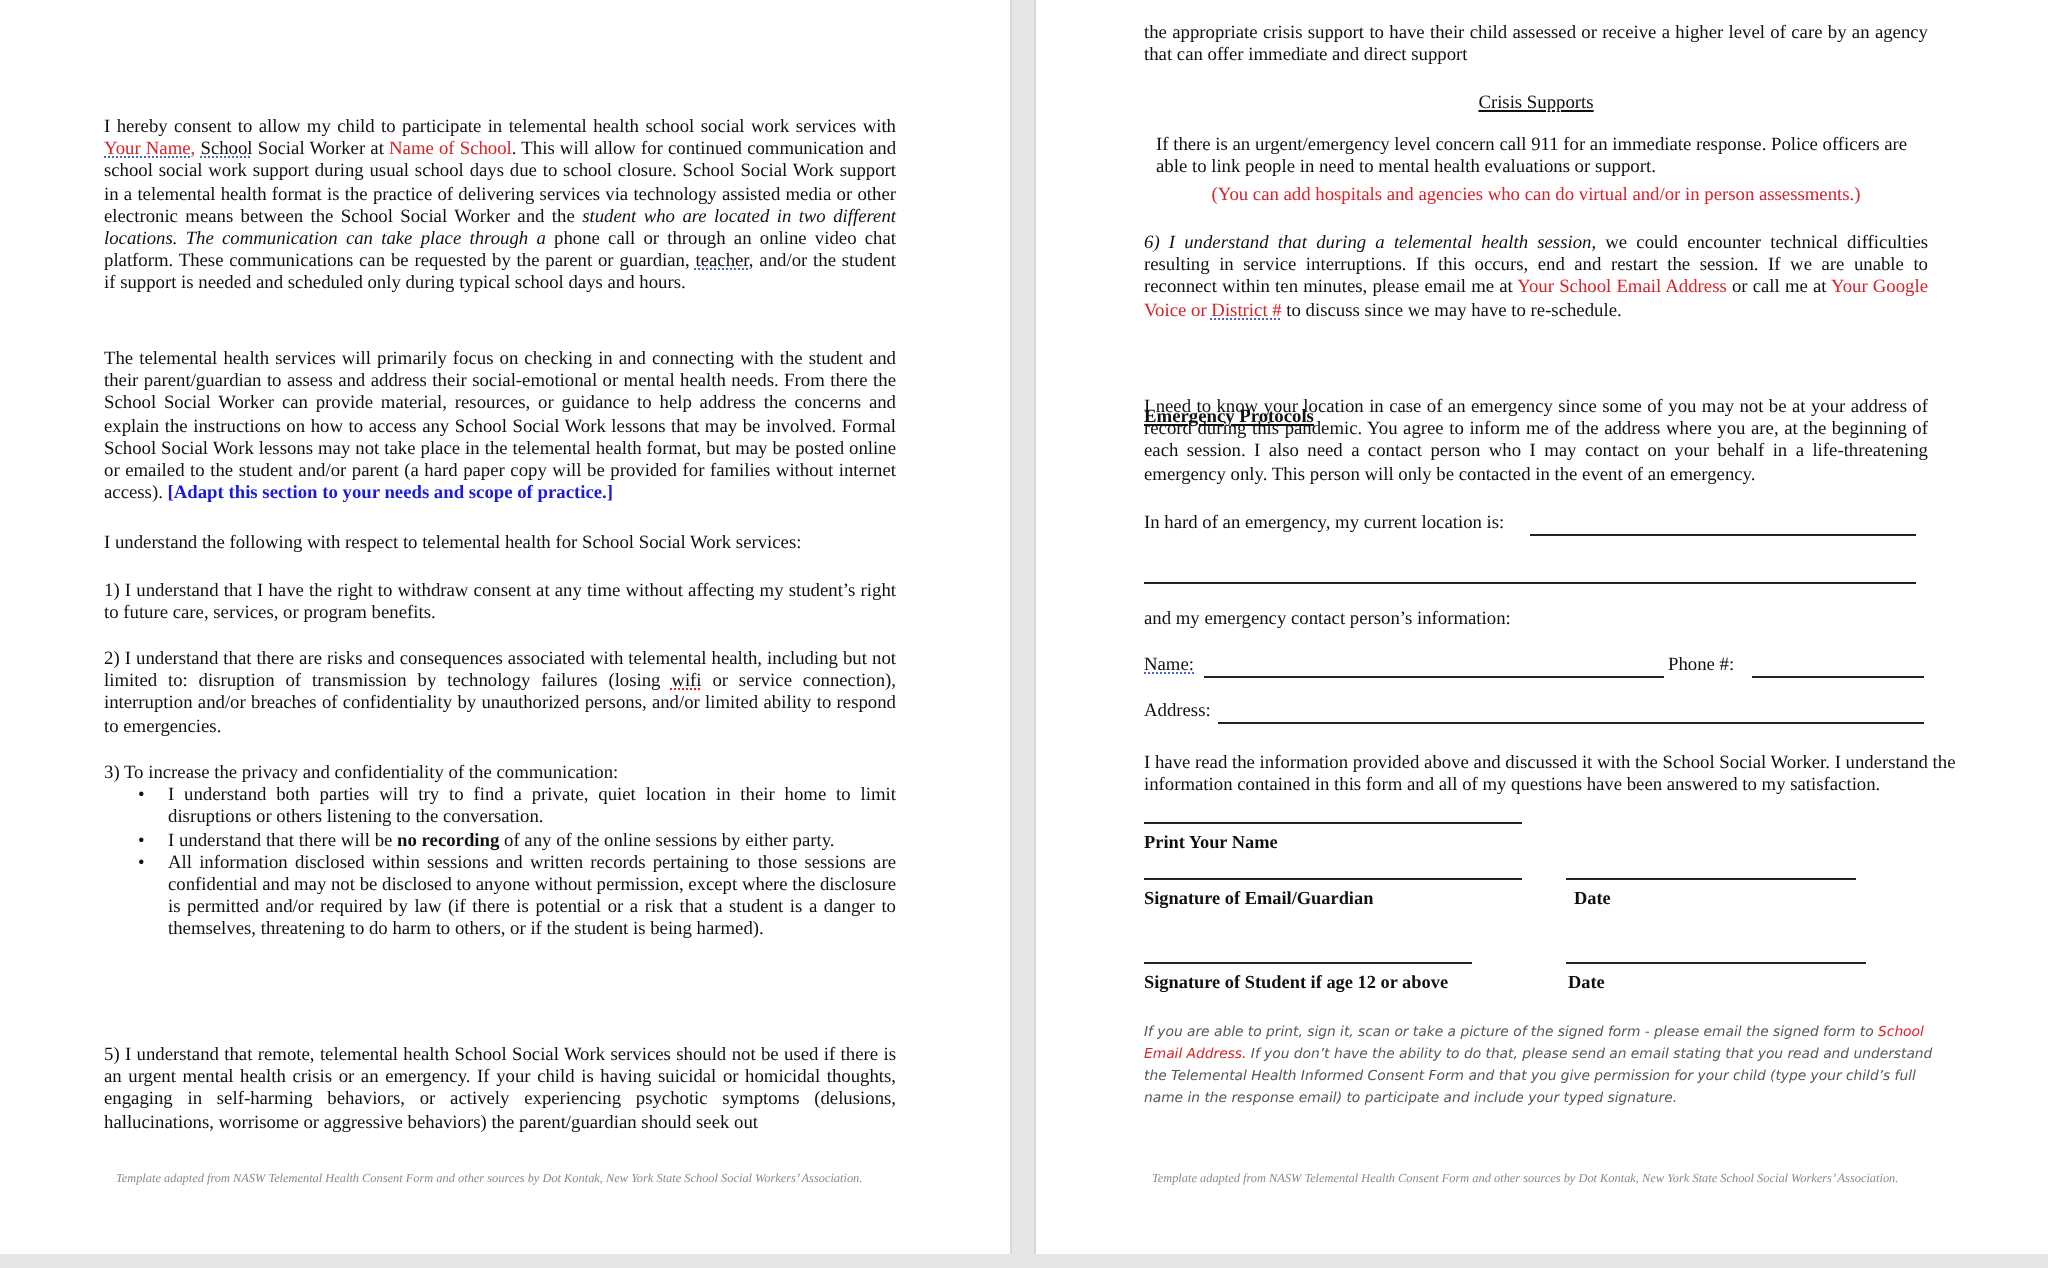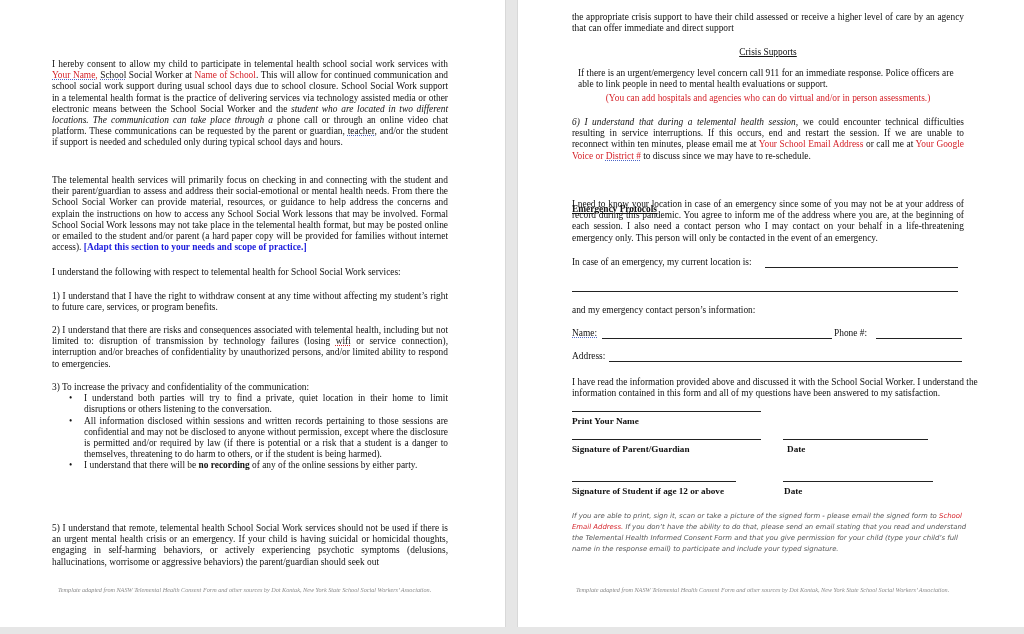--- a/index.html
+++ b/index.html
@@ -69,22 +69,22 @@
   <div class="content" style="top:325px;">
     <p class="just">
       <span>2) I understand that there are risks and consequences associated with telemental health, including but not limited to: disruption of transmission by technology failures (losing </span><span class="wavy" style="text-decoration-color:#d5232a">wifi</span><span> or service connection), interruption and/or breaches of confidentiality by unauthorized persons, and/or limited ability to respond to emergencies.</span>
     </p>
   </div>
 
   <div class="content" style="top:382px;">
     <p>3) To increase the privacy and confidentiality of the communication:</p>
     <ul class="bullets" style="margin-left:14px;">
       <li><span>I understand both parties will try to find a private, quiet location in their home to limit disruptions or others listening to the conversation.</span></li>
+      <li><span>I understand that there will be </span><b>no recording</b><span> of any of the online sessions by either party.</span></li>
       <li><span>All information disclosed within sessions and written records pertaining to those sessions are confidential and may not be disclosed to anyone without permission, except where the disclosure is permitted and/or required by law (if there is potential or a risk that a student is a danger to themselves, threatening to do harm to others, or if the student is being harmed).</span></li>
-      <li><span>I understand that there will be </span><b>no recording</b><span> of any of the online sessions by either party.</span></li>
     </ul>
   </div>
 
 
   <div class="content" style="top:523px;">
     <p class="just">5) I understand that remote, telemental health School Social Work services should not be used if there is an urgent mental health crisis or an emergency.  If your child is having suicidal or homicidal thoughts, engaging in self-harming behaviors, or actively experiencing psychotic symptoms (delusions, hallucinations, worrisome or aggressive behaviors) the parent/guardian should seek out</p>
   </div>
 
   <div class="footer" style="left:58px; top:586px; width:400px;">Template adapted from NASW Telemental Health Consent Form and other sources by Dot Kontak, New York State School Social Workers’ Association.</div>
 </div>
@@ -112,21 +112,21 @@
   </div>
 
   <div class="content" style="top:176px;margin-top:28px;">
     <p class="b u">Emergency Protocols</p>
   </div>
 
   <div class="content" style="top:199px;">
     <p class="just">I need to know your location in case of an emergency since some of you may not be at your address of record during this pandemic.  You agree to inform me of the address where you are, at the beginning of each session.  I also need a contact person who I may contact on your behalf in a life-threatening emergency only.  This person will only be contacted in the event of an emergency.</p>
   </div>
 
-  <div class="label" style="left:54px; top:257px;">In case of an emergency, my current location is:</div>
+  <div class="label" style="left:54px; top:257px;">In hard of an emergency, my current location is:</div>
   <div class="line" style="left:247px; top:267px; width:193px;"></div>
   <div class="line" style="left:54px; top:291px; width:386px;"></div>
 
   <div class="label" style="left:54px; top:305px;">and my emergency contact person’s information:</div>
 
   <div class="label wavy" style="left:54px; top:328px;">Name:</div>
   <div class="line" style="left:84px; top:338px; width:230px;"></div>
   <div class="label" style="left:316px; top:328px;">Phone #:</div>
   <div class="line" style="left:358px; top:338px; width:86px;"></div>
 
@@ -135,21 +135,21 @@
 
   <div class="content" style="top:377px; width:414px;">
     <p>I have read the information provided above and discussed it with the School Social Worker.  I understand the information contained in this form and all of my questions have been answered to my satisfaction.</p>
   </div>
 
   <div class="line" style="left:54px; top:411px; width:189px;"></div>
   <div class="sig-label" style="left:54px; top:416px;">Print Your Name</div>
 
   <div class="line" style="left:54px; top:439px; width:189px;"></div>
   <div class="line" style="left:265px; top:439px; width:145px;"></div>
-  <div class="sig-label" style="left:54px; top:444px;">Signature of Parent/Guardian</div>
+  <div class="sig-label" style="left:54px; top:444px;">Signature of Email/Guardian</div>
   <div class="sig-label" style="left:269px; top:444px;">Date</div>
 
   <div class="line" style="left:54px; top:481px; width:164px;"></div>
   <div class="line" style="left:265px; top:481px; width:150px;"></div>
   <div class="sig-label" style="left:54px; top:486px;">Signature of Student if age 12 or above</div>
   <div class="sig-label" style="left:266px; top:486px;">Date</div>
 
   <div class="note" style="left:54px; top:511px; width:396px;">
     <span> If you are able to print, sign it, scan or take a picture of the signed form - please email the signed form to </span><span class="red">School Email Address.</span><span>  If you don’t have the ability to do that, please send an email stating that you read and understand the Telemental Health Informed Consent Form and that you give permission for your child (type your child’s full name in the response email) to participate and include your typed signature.</span>
   </div>

